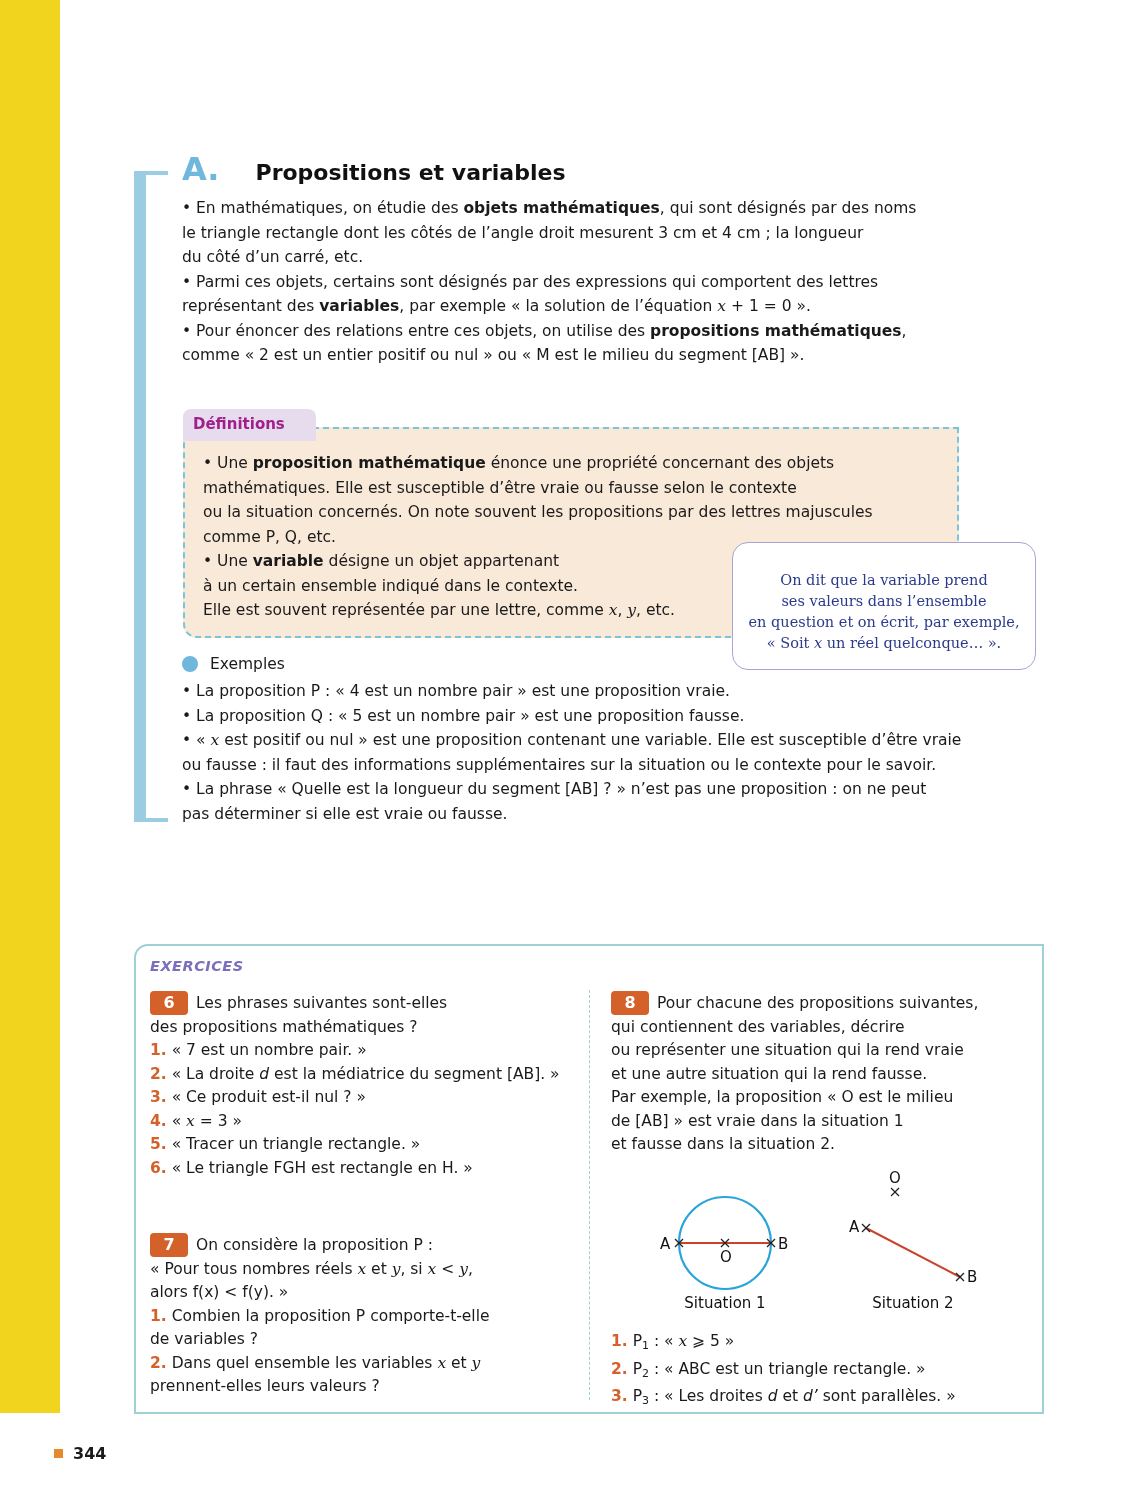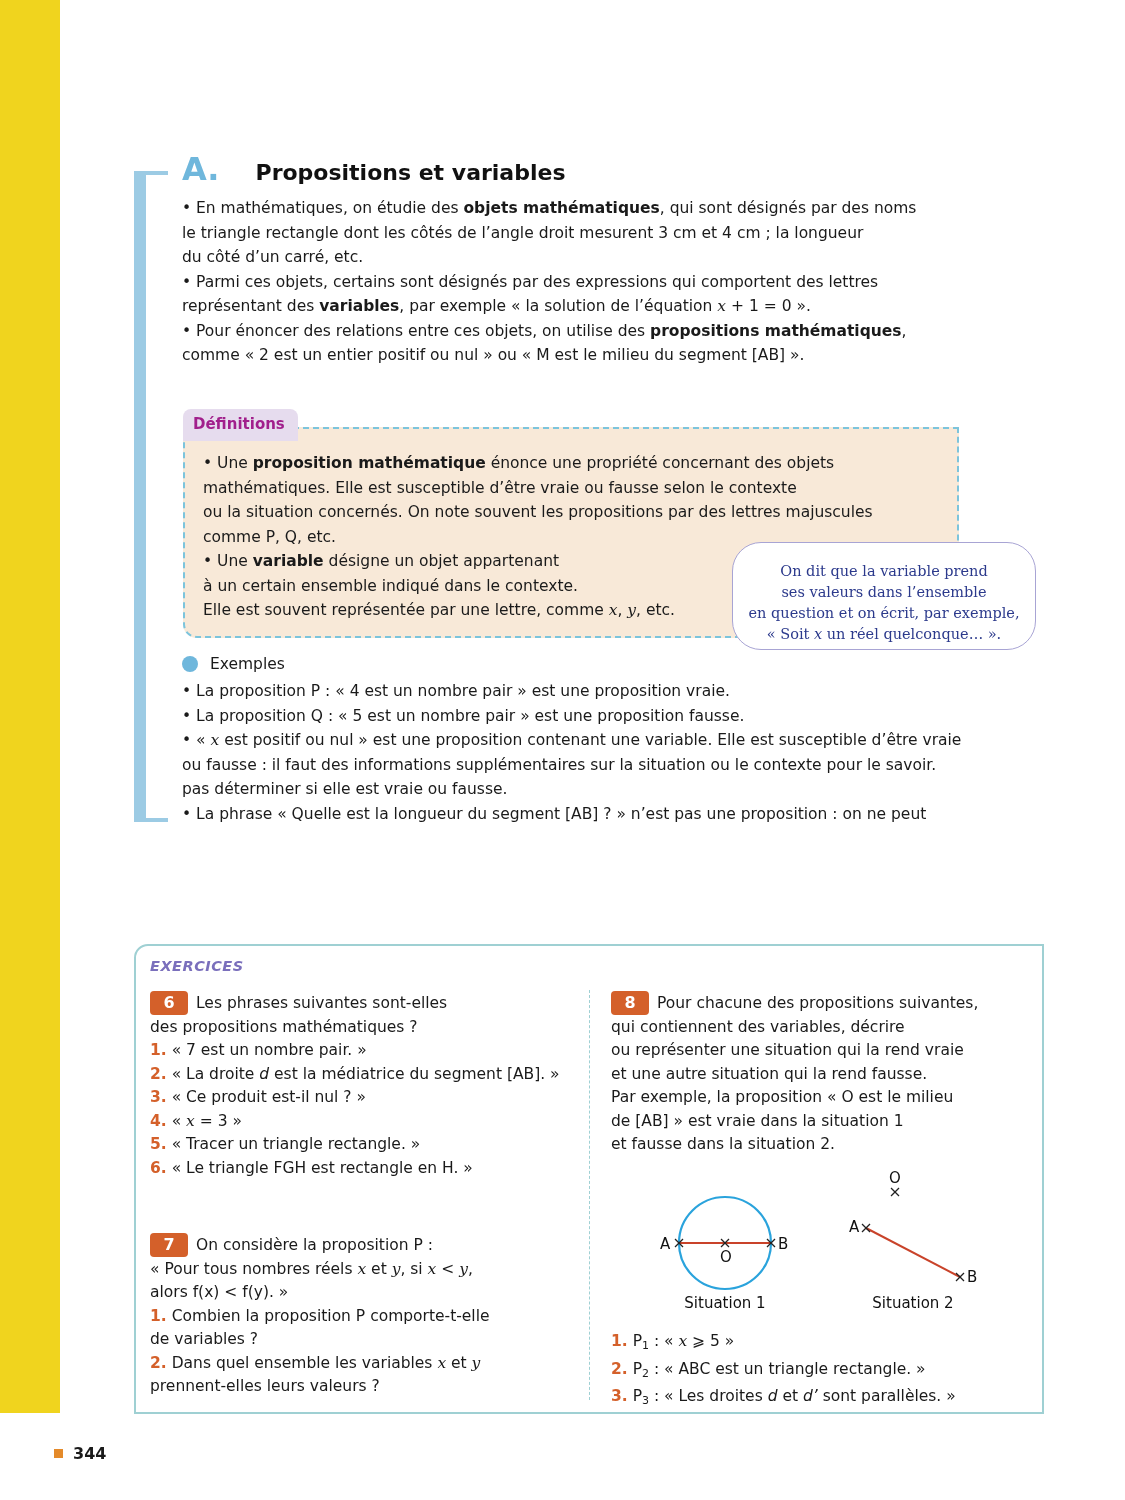--- a/index.html
+++ b/index.html
@@ -19,27 +19,27 @@
 
   .para { position: absolute; left: 182px; font-size: 15.5px; line-height: 24.5px; color: #1a1a1a; white-space: nowrap; }
   .para b { font-weight: bold; }
   .mathv { font-family: "DejaVu Serif", serif; font-style: italic; }
   .it { font-style: italic; }
 
   .intro { top: 196px; }
 
   .def-box { position: absolute; left: 183px; top: 427px; width: 776px; height: 211px; background: #f8e9d8;
              border: 2px dashed #7cc4dc; border-top: 2px dashed #7cc4dc; border-radius: 0 0 0 14px; }
-  .def-tab { position: absolute; left: 183px; top: 409px; width: 115px; height: 32px; background: #e6dcee;
+  .def-tab { position: absolute; left: 183px; top: 409px; width: 133px; height: 32px; background: #e6dcee;
              border-radius: 8px 8px 0 0; padding: 6px 0 0 10px; font-weight: bold; font-size: 15px; color: #a11f8c; }
   .def-text { position: absolute; left: 203px; top: 451px; font-size: 15.5px; line-height: 24.5px; white-space: nowrap; }
 
-  .note-bubble { position: absolute; left: 732px; top: 542px; width: 304px; height: 108px; background: #ffffff;
-                 border: 1.5px solid #a8a4d4; border-radius: 29px; text-align: center;
-                 font-family: "DejaVu Serif", serif; font-size: 14.5px; line-height: 21px; color: #2c3a8c; padding-top: 18px; }
+  .note-bubble { position: absolute; left: 732px; top: 542px; width: 304px; height: 128px; background: #ffffff;
+                 border: 1.5px solid #a8a4d4; border-radius: 16px; text-align: center;
+                 font-family: "DejaVu Serif", serif; font-size: 14.5px; line-height: 21px; color: #2c3a8c; padding-top: 27px; }
 
   .examples-head { position: absolute; left: 182px; top: 655px; display: flex; align-items: center; }
   .blue-dot { width: 16px; height: 16px; border-radius: 50%; background: #6fb7dc; margin-right: 12px; }
   .examples-head span.lbl { font-weight: normal; font-size: 15.5px; }
   .examples { top: 679px; }
 
   .ex-box { position: absolute; left: 134px; top: 944px; width: 910px; height: 470px; border: 2.5px solid #9fd0d3;
             border-radius: 14px 0 0 0; }
   .ex-title { position: absolute; left: 150px; top: 958px; font-weight: bold; font-style: italic; font-size: 14.5px; color: #7a6fbc; letter-spacing: 0.5px; }
   .divider { position: absolute; left: 589px; top: 990px; width: 0; height: 410px; border-left: 1.5px dashed #9fd0d3; }
@@ -101,22 +101,22 @@
 
 <div class="examples-head">
   <span class="blue-dot"></span>
   <span class="lbl">Exemples</span>
 </div>
 <div class="para examples">
   <div>• La proposition P : « 4 est un nombre pair » est une proposition vraie.</div>
   <div>• La proposition Q : « 5 est un nombre pair » est une proposition fausse.</div>
   <div><span>• « </span><span class="mathv">x</span><span> est positif ou nul » est une proposition contenant une variable. Elle est susceptible d’être vraie</span></div>
   <div>ou fausse : il faut des informations supplémentaires sur la situation ou le contexte pour le savoir.</div>
+  <div>• La phrase « Quelle est la longueur du segment [AB] ? » n’est pas une proposition : on ne peut</div>
   <div>pas déterminer si elle est vraie ou fausse.</div>
-  <div>• La phrase « Quelle est la longueur du segment [AB] ? » n’est pas une proposition : on ne peut</div>
 </div>
 
 <div class="ex-box"></div>
 <div class="ex-title">EXERCICES</div>
 <div class="divider"></div>
 
 <div class="ex-text" style="left:150px; top:991px;">
   <div><span class="badge">6</span><span>Les phrases suivantes sont-elles</span></div>
   <div>des propositions mathématiques ?</div>
   <div><span class="num">1.</span> <span>« 7 est un nombre pair. »</span></div>

